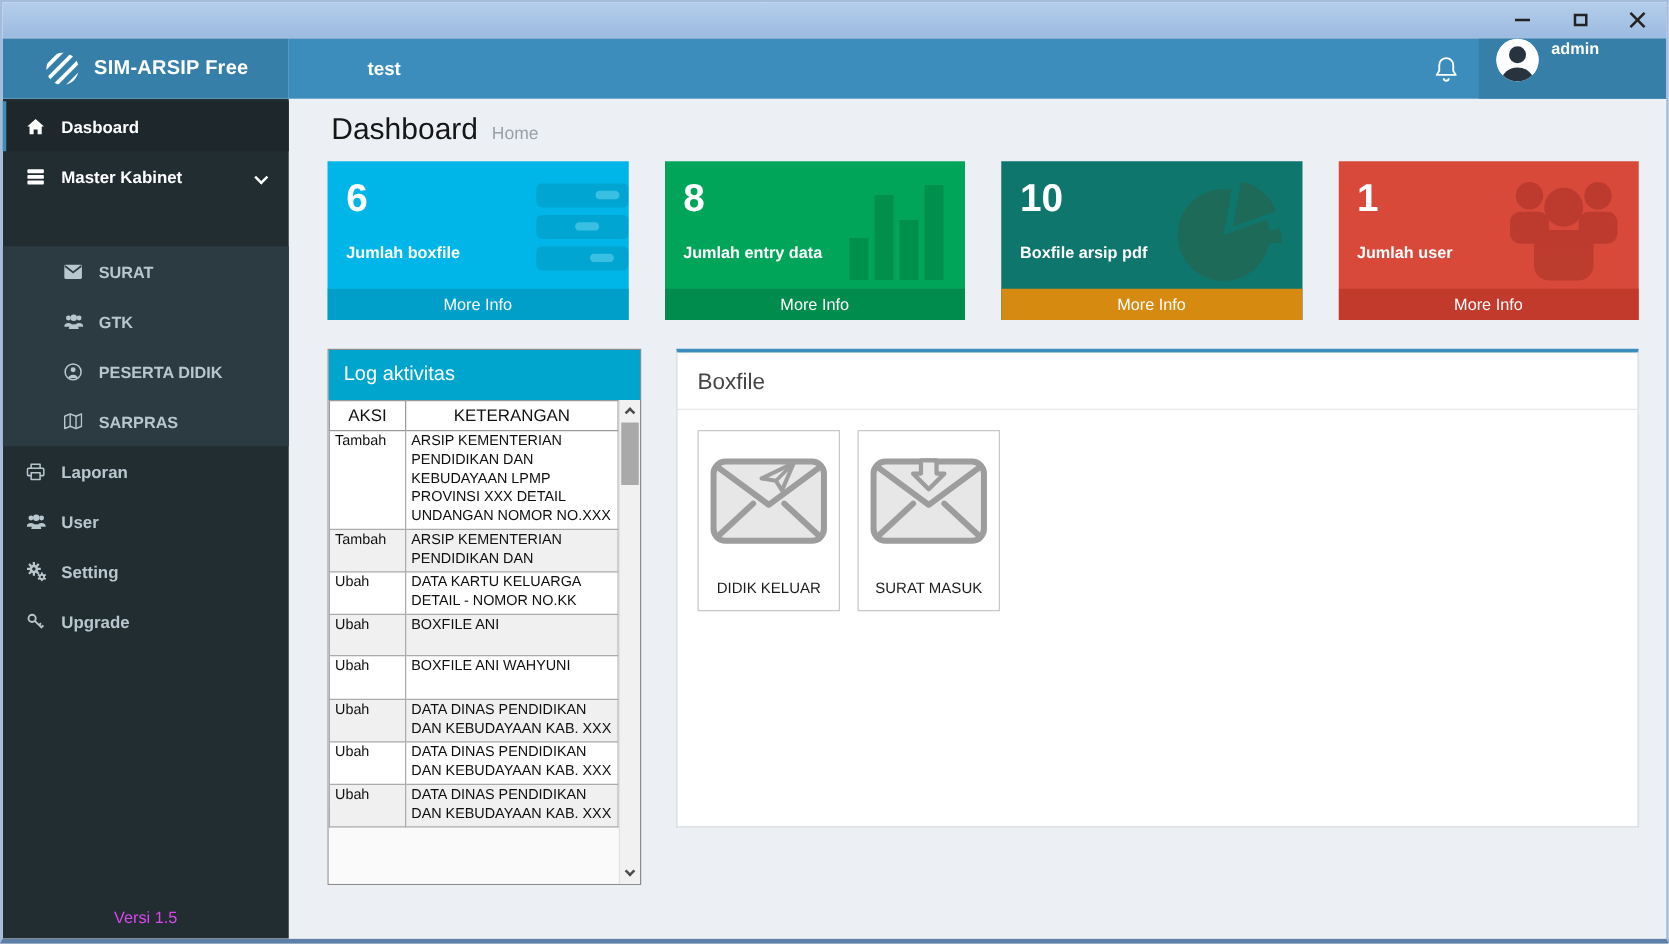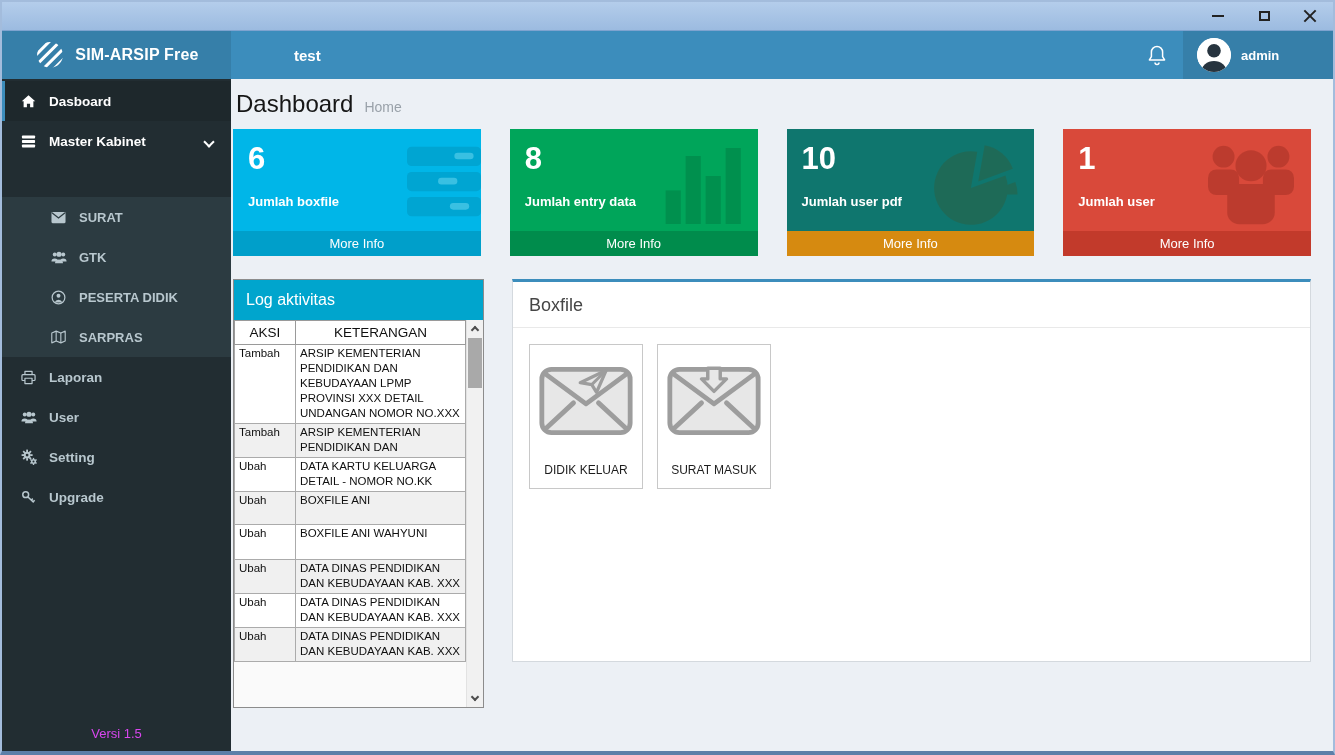--- a/index.html
+++ b/index.html
@@ -33,21 +33,21 @@
   .brand{
     width:229px;flex:0 0 229px;background:#367fa9;color:#fff;
     display:flex;align-items:center;justify-content:center;gap:9px;cursor:pointer;
   }
   .brand-title{font-size:16px;font-weight:bold;letter-spacing:.2px;}
   .navbar{flex:1;background:#3c8dbc;display:flex;align-items:center;color:#ffffff;padding-left:13px;}
   .navtab{margin-left:50px;font-size:15px;font-weight:bold;cursor:pointer;}
   .nav-right{margin-left:auto;display:flex;align-items:center;height:100%;}
   .bell{width:52px;height:100%;display:flex;align-items:center;justify-content:center;cursor:pointer;}
   .userbox{
-    height:100%;background:#367fa9;display:flex;align-items:center;
+    height:100%;background:#367fa9;display:flex;
     padding:0 22px 0 14px;gap:10px;cursor:pointer;min-width:150px;
   }
   .avatar{width:34px;height:34px;border-radius:50%;background:#fff;overflow:hidden;display:block;}
   .user-name{font-size:13px;font-weight:bold;}
 
   
   .main{flex:1;display:flex;overflow:hidden;}
 
   
   .sidebar{width:229px;flex:0 0 229px;background:#222d32;position:relative;padding-top:2px;}
@@ -60,21 +60,21 @@
   .s-item.open{color:#fff;}
   .chev{
     position:absolute;right:18px;top:17px;width:8px;height:8px;
     border-right:2px solid currentColor;border-bottom:2px solid currentColor;transform:rotate(45deg);
   }
   .s-sub{background:#2c3b41;margin-top:36px;}
   .s-sub .s-item{padding-left:48px;font-size:13px;height:40px;color:#b8c7ce;}
   .version{position:absolute;bottom:10px;left:0;right:0;text-align:center;color:#d946ef;font-size:13px;}
 
   
-  .content{flex:1;padding:8px 22px 0 2px;overflow:hidden;background:#ecf0f5;}
+  .content{flex:1;padding:8px 22px 0 31px;overflow:hidden;background:#ecf0f5;}
   .content-header{display:flex;align-items:baseline;gap:11px;margin:3px 0 11px 3px;}
   .page-title{font-size:24px;font-weight:400;color:#161616;}
   .crumb{font-size:14px;color:#99a1a9;}
 
   .info-row{display:flex;gap:29px;}
   .ibox{flex:1;height:127px;position:relative;color:#fff;overflow:hidden;}
   .ibox-inner{padding:12px 15px;}
   .ibox-num{font-size:31px;font-weight:bold;line-height:36px;}
   .ibox-label{font-size:13px;font-weight:bold;margin-top:17px;}
   .ibox-icon{position:absolute;top:13px;right:14px;}
@@ -380,21 +380,21 @@
                 <rect x="77" y="5" width="19" height="95"></rect>
               </g>
             </svg>
           </span>
           <a class="ibox-footer">More Info</a>
         </div>
 
         <div class="ibox ibox-yellow">
           <div class="ibox-inner">
             <div class="ibox-num">10</div>
-            <div class="ibox-label">Jumlah user pdf</div>
+            <div class="ibox-label">Boxfile arsip pdf</div>
           </div>
           <span class="ibox-icon">
             <svg width="90" height="92" viewBox="0 0 110 110">
               <g opacity="0.20" fill="#5c3c00">
                 <path d="M50 55 L92.3 39.6 A45 45 0 1 1 57.8 10.7 Z"></path>
                 <path d="M50 55 L92.3 39.6 A45 45 0 0 0 57.8 10.7 Z" transform="translate(9,-8)"></path>
                 <path d="M50 55 L95 55 A45 45 0 0 0 92.3 39.6 Z" transform="translate(12,8)"></path>
               </g>
             </svg>
           </span>

